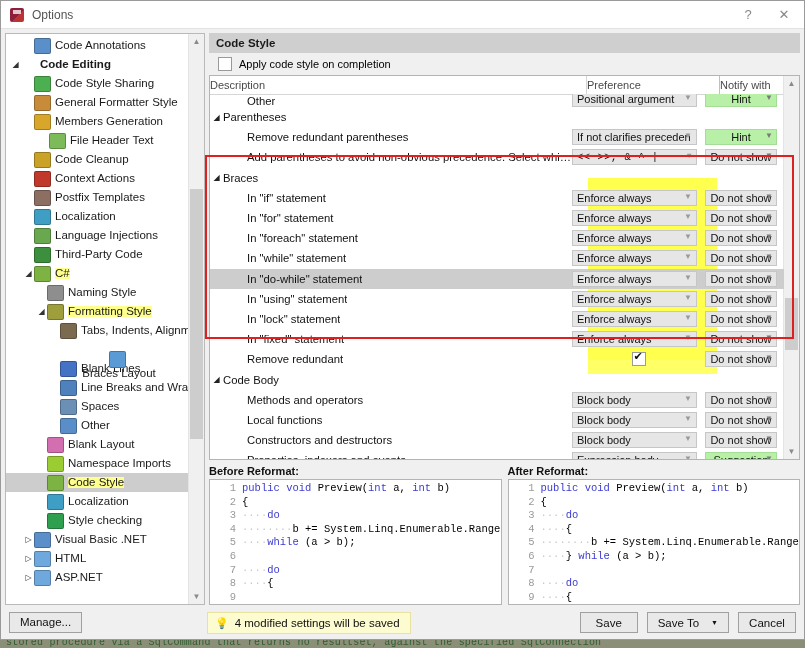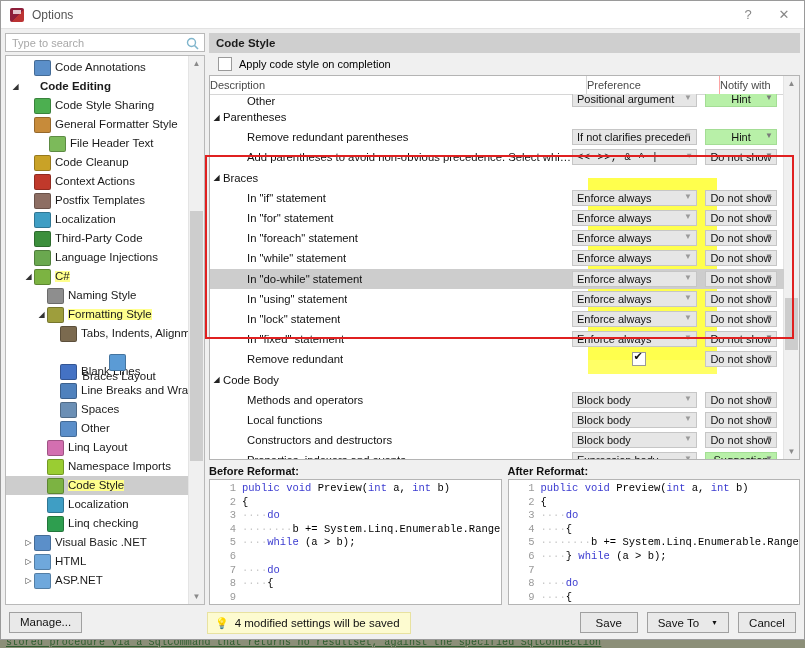--- a/index.html
+++ b/index.html
@@ -9,21 +9,20 @@
     background: #8c8f78;
     font-family: "Liberation Sans", sans-serif;
     font-size: 11px;
     color: #000;
   }
   #bg-editor-text {
     position: absolute; left: 6px; bottom: 0px;
     font-family: "Liberation Mono", monospace;
     font-size: 10px; color: #2f5d2f; white-space: nowrap;
     letter-spacing: .2px;
-    text-decoration: underline;
   }
   #dialog {
     position: absolute; left: 0; top: 0;
     width: 805px; height: 640px;
     background: #f0f0f0;
     border: 1px solid #9a9a9a;
     box-sizing: border-box;
     display: flex; flex-direction: column;
   }
   
@@ -228,29 +227,20 @@
     <div id="title-text">Options</div>
     <div id="tb-right">
       <div class="tb-btn">?</div>
       <div class="tb-btn">✕</div>
     </div>
   </div>
 
   <div id="body">
 
     <div id="left-pane">
-      <div id="search-wrap">
-        <input id="search-input" type="text" placeholder="Type to search" style="">
-        <span class="mag-icon">
-          <svg width="13" height="13" viewBox="0 0 13 13">
-            <circle cx="5.5" cy="5.5" r="4" fill="none" stroke="#7fb5cc" stroke-width="1.4"></circle>
-            <line x1="8.5" y1="8.5" x2="12" y2="12" stroke="#7fb5cc" stroke-width="1.6"></line>
-          </svg>
-        </span>
-      </div>
       <div id="tree-box">
         <div id="tree-scroll-area">
           <div id="tree">
               <div class="ti" style="padding-left: 17px;">
                 <span class="arrow"></span>
                 <span class="tico" style="background: rgb(91, 143, 201); border: 1px solid rgba(0, 0, 0, 0.25);"></span>
                 <span class="tlabel">Code Annotations</span>
               </div>
               <div class="ti" style="padding-left: 4px;">
                 <span class="arrow">◢</span>
@@ -260,20 +250,25 @@
               <div class="ti" style="padding-left: 17px;">
                 <span class="arrow"></span>
                 <span class="tico" style="background: rgb(76, 175, 80); border: 1px solid rgba(0, 0, 0, 0.25);"></span>
                 <span class="tlabel">Code Style Sharing</span>
               </div>
               <div class="ti" style="padding-left: 17px;">
                 <span class="arrow"></span>
                 <span class="tico" style="background: rgb(199, 139, 58); border: 1px solid rgba(0, 0, 0, 0.25);"></span>
                 <span class="tlabel">General Formatter Style</span>
               </div>
+              <div class="ti" style="padding-left: 17px;">
+                <span class="arrow"></span>
+                <span class="tico" style="background: rgb(216, 166, 42); border: 1px solid rgba(0, 0, 0, 0.25);"></span>
+                <span class="tlabel">Members Generation</span>
+              </div>
               <div class="ti" style="padding-left: 32px;">
                 <span class="arrow"></span>
                 <span class="tico" style="background: rgb(124, 186, 90); border: 1px solid rgba(0, 0, 0, 0.25);"></span>
                 <span class="tlabel">File Header Text</span>
               </div>
               <div class="ti" style="padding-left: 17px;">
                 <span class="arrow"></span>
                 <span class="tico" style="background: rgb(201, 162, 39); border: 1px solid rgba(0, 0, 0, 0.25);"></span>
                 <span class="tlabel">Code Cleanup</span>
               </div>
@@ -287,27 +282,27 @@
                 <span class="tico" style="background: rgb(141, 110, 99); border: 1px solid rgba(0, 0, 0, 0.25);"></span>
                 <span class="tlabel">Postfix Templates</span>
               </div>
               <div class="ti" style="padding-left: 17px;">
                 <span class="arrow"></span>
                 <span class="tico" style="background: rgb(63, 158, 196); border: 1px solid rgba(0, 0, 0, 0.25);"></span>
                 <span class="tlabel">Localization</span>
               </div>
               <div class="ti" style="padding-left: 17px;">
                 <span class="arrow"></span>
+                <span class="tico" style="background: rgb(106, 168, 79); border: 1px solid rgba(0, 0, 0, 0.25);"></span>
+                <span class="tlabel">Language Injections</span>
+              </div>
+              <div class="ti" style="padding-left: 17px;">
+                <span class="arrow"></span>
                 <span class="tico" style="background: rgb(60, 143, 60); border: 1px solid rgba(0, 0, 0, 0.25);"></span>
                 <span class="tlabel">Third-Party Code</span>
-              </div>
-              <div class="ti" style="padding-left: 17px;">
-                <span class="arrow"></span>
-                <span class="tico" style="background: rgb(106, 168, 79); border: 1px solid rgba(0, 0, 0, 0.25);"></span>
-                <span class="tlabel">Language Injections</span>
               </div>
               <div class="ti" style="padding-left: 17px;">
                 <span class="arrow">◢</span>
                 <span class="tico" style="background: rgb(124, 179, 66); border: 1px solid rgba(0, 0, 0, 0.25);"></span>
                 <span class="tlabel hl">C#</span>
               </div>
               <div class="ti" style="padding-left: 30px;">
                 <span class="arrow"></span>
                 <span class="tico" style="background: rgb(142, 142, 142); border: 1px solid rgba(0, 0, 0, 0.25);"></span>
                 <span class="tlabel">Naming Style</span>
@@ -343,41 +338,41 @@
                 <span class="tlabel">Spaces</span>
               </div>
               <div class="ti" style="padding-left: 43px;">
                 <span class="arrow"></span>
                 <span class="tico" style="background: rgb(90, 142, 201); border: 1px solid rgba(0, 0, 0, 0.25);"></span>
                 <span class="tlabel">Other</span>
               </div>
               <div class="ti" style="padding-left: 30px;">
                 <span class="arrow"></span>
                 <span class="tico" style="background: rgb(211, 111, 176); border: 1px solid rgba(0, 0, 0, 0.25);"></span>
-                <span class="tlabel">Linq Layout</span>
+                <span class="tlabel">Blank Layout</span>
               </div>
               <div class="ti" style="padding-left: 30px;">
                 <span class="arrow"></span>
                 <span class="tico" style="background: rgb(154, 205, 50); border: 1px solid rgba(0, 0, 0, 0.25);"></span>
                 <span class="tlabel">Namespace Imports</span>
               </div>
               <div class="ti selected" style="padding-left: 30px;">
                 <span class="arrow"></span>
                 <span class="tico" style="background: rgb(124, 179, 66); border: 1px solid rgba(0, 0, 0, 0.25);"></span>
                 <span class="tlabel hl">Code Style</span>
               </div>
               <div class="ti" style="padding-left: 30px;">
                 <span class="arrow"></span>
                 <span class="tico" style="background: rgb(63, 158, 196); border: 1px solid rgba(0, 0, 0, 0.25);"></span>
                 <span class="tlabel">Localization</span>
               </div>
               <div class="ti" style="padding-left: 30px;">
                 <span class="arrow"></span>
                 <span class="tico" style="background: rgb(46, 158, 79); border: 1px solid rgba(0, 0, 0, 0.25);"></span>
-                <span class="tlabel">Linq checking</span>
+                <span class="tlabel">Style checking</span>
               </div>
               <div class="ti" style="padding-left: 17px;">
                 <span class="arrow">▷</span>
                 <span class="tico" style="background: rgb(91, 143, 201); border: 1px solid rgba(0, 0, 0, 0.25);"></span>
                 <span class="tlabel">Visual Basic .NET</span>
               </div>
               <div class="ti" style="padding-left: 17px;">
                 <span class="arrow">▷</span>
                 <span class="tico" style="background: rgb(111, 168, 220); border: 1px solid rgba(0, 0, 0, 0.25);"></span>
                 <span class="tlabel">HTML</span>

